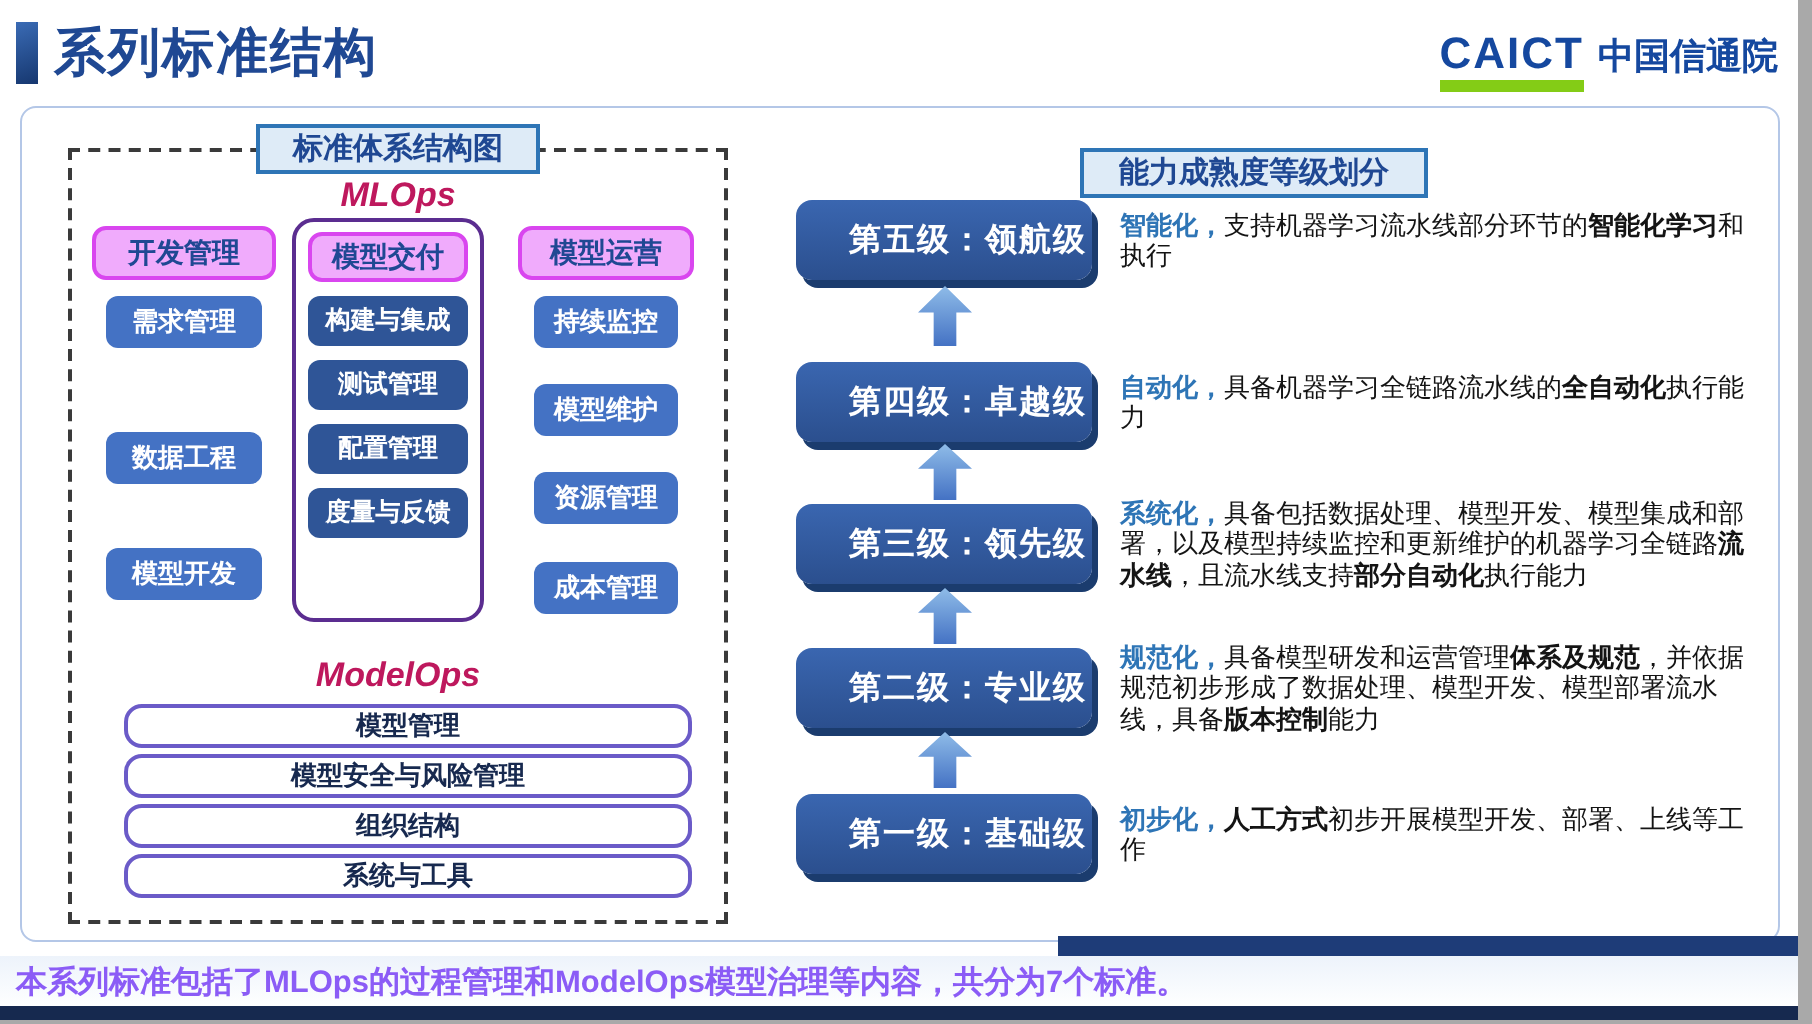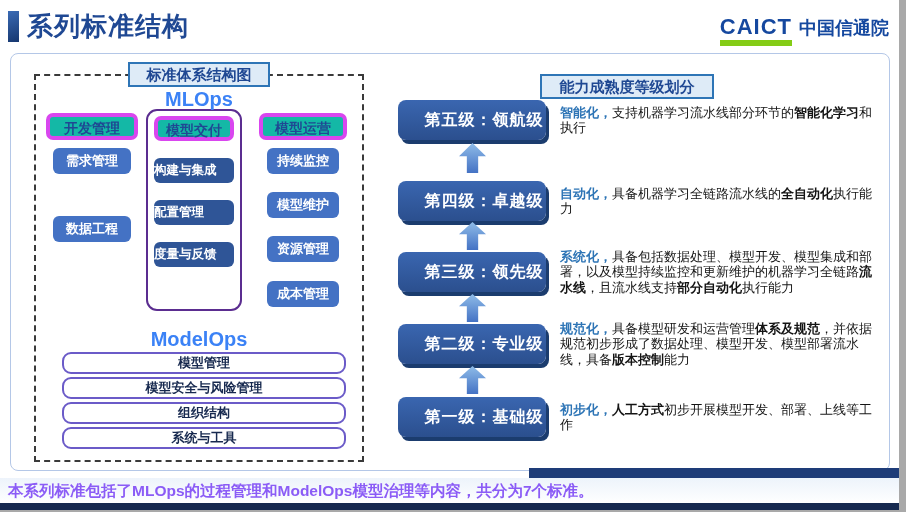--- a/index.html
+++ b/index.html
@@ -15,36 +15,36 @@
   .logo-cn{font-size:18px;font-weight:bold;}
 
   
   .main-frame{position:absolute;left:10px;top:53px;width:880px;height:418px;border:1px solid #B4C7E7;border-radius:8px;}
 
   
   .left-box{position:absolute;left:34px;top:74px;width:330px;height:388px;border:2px dashed #3a3a3a;}
   .tag{position:absolute;background:#DEEBF7;border:2px solid #2E75B6;color:#1F4893;font-weight:bold;text-align:center;z-index:3;}
   .tag-left{left:128px;top:62px;width:142px;height:25px;line-height:21px;font-size:15px;}
   .tag-right{left:540px;top:74px;width:174px;height:25px;line-height:21px;font-size:15px;}
-  .section-title{position:absolute;left:34px;width:330px;text-align:center;font-weight:bold;font-size:20px;color:#3b82f6;z-index:2;}
+  .section-title{position:absolute;left:34px;width:330px;text-align:center;font-weight:bold;font-size:17px;color:#be185d;z-index:2;font-style:italic;}
   .mlops{top:88px;}
   .modelops{top:328px;}
 
   .col{position:absolute;}
   .col1{left:46px;top:113px;width:92px;}
   .col3{left:259px;top:113px;width:88px;}
-  .col-header{border:4px solid #d946ef;border-radius:7px;background:#14b8a6;color:#1F4893;font-weight:bold;font-size:14px;text-align:center;height:27px;line-height:23px;}
+  .col-header{border:2px solid #d946ef;border-radius:7px;background:#f0abfc;color:#1F4893;font-weight:bold;font-size:14px;text-align:center;height:27px;line-height:23px;}
   .chip{position:absolute;background:#4472C4;color:#fff;border-radius:6px;font-size:13px;font-weight:bold;text-align:center;height:26px;line-height:26px;}
   .col1 .chip{left:7px;width:78px;}
   .col3 .chip{left:8px;width:72px;}
   .c1-0{top:35px;} .c1-1{top:103px;} .c1-2{top:161px;}
   .c3-0{top:35px;} .c3-1{top:79px;} .c3-2{top:123px;} .c3-3{top:168px;}
-  .col2-frame{position:absolute;left:146px;top:109px;width:96px;height:202px;border:2px solid #5B2D90;border-radius:11px;padding:5px 6px;display:flex;flex-direction:column;gap:17px;background:#fff;}
+  .col2-frame{position:absolute;left:146px;top:109px;width:96px;height:202px;border:2px solid #5B2D90;border-radius:11px;padding:5px 6px;display:flex;flex-direction:column;gap:7px;background:#fff;}
   .col2-frame .col-header{height:25px;line-height:21px;}
-  .chip2{background:#2F5597;color:#fff;border-radius:6px;font-size:12.5px;font-weight:bold;text-align:left;height:25px;line-height:25px;}
+  .chip2{background:#2F5597;color:#fff;border-radius:6px;font-size:12.5px;font-weight:bold;text-align:center;height:25px;line-height:25px;}
 
   .hbar{position:absolute;left:62px;width:284px;height:22px;border:2px solid #6B5BC8;border-radius:9px;background:#fff;color:#17294F;font-weight:bold;font-size:13px;text-align:center;line-height:18px;}
   .b0{top:352px;} .b1{top:377px;} .b2{top:402px;} .b3{top:427px;}
 
   
   .level-row{position:absolute;left:398px;width:494px;display:flex;align-items:center;}
   .lr0{top:98px;height:44px;} .lr1{top:179px;height:44px;} .lr2{top:248px;height:48px;} .lr3{top:320px;height:48px;} .lr4{top:395px;height:44px;}
   .level-box{width:148px;min-width:148px;height:40px;background:linear-gradient(180deg,#3A66B0 0%,#2B4F8E 100%);border-radius:8px;box-shadow:3px 4px 0 #1B3C6E;color:#fff;font-weight:bold;font-size:16px;display:flex;align-items:center;justify-content:center;letter-spacing:1px;padding-left:24px;}
   .level-desc{margin-left:14px;font-size:13px;line-height:15.5px;color:#141414;width:322px;}
   .seg-em{color:#2E75B6;font-weight:bold;margin-top:34px;}
@@ -73,25 +73,27 @@
   <div class="main-frame"></div>
   <div class="left-box"></div>
   <div class="tag tag-left">标准体系结构图</div>
 
   <div class="section-title mlops">MLOps</div>
 
   <div class="col col1">
     <div class="col-header">开发管理</div>
     <div class="chip c1-0">需求管理</div>
     <div class="chip c1-1">数据工程</div>
+    <div class="chip c1-2">模型开发</div>
   </div>
 
   <div class="col2-frame">
     <div class="col-header">模型交付</div>
     <div class="chip2">构建与集成</div>
+    <div class="chip2">测试管理</div>
     <div class="chip2">配置管理</div>
     <div class="chip2">度量与反馈</div>
   </div>
 
   <div class="col col3">
     <div class="col-header">模型运营</div>
     <div class="chip c3-0">持续监控</div>
     <div class="chip c3-1">模型维护</div>
     <div class="chip c3-2">资源管理</div>
     <div class="chip c3-3">成本管理</div>

